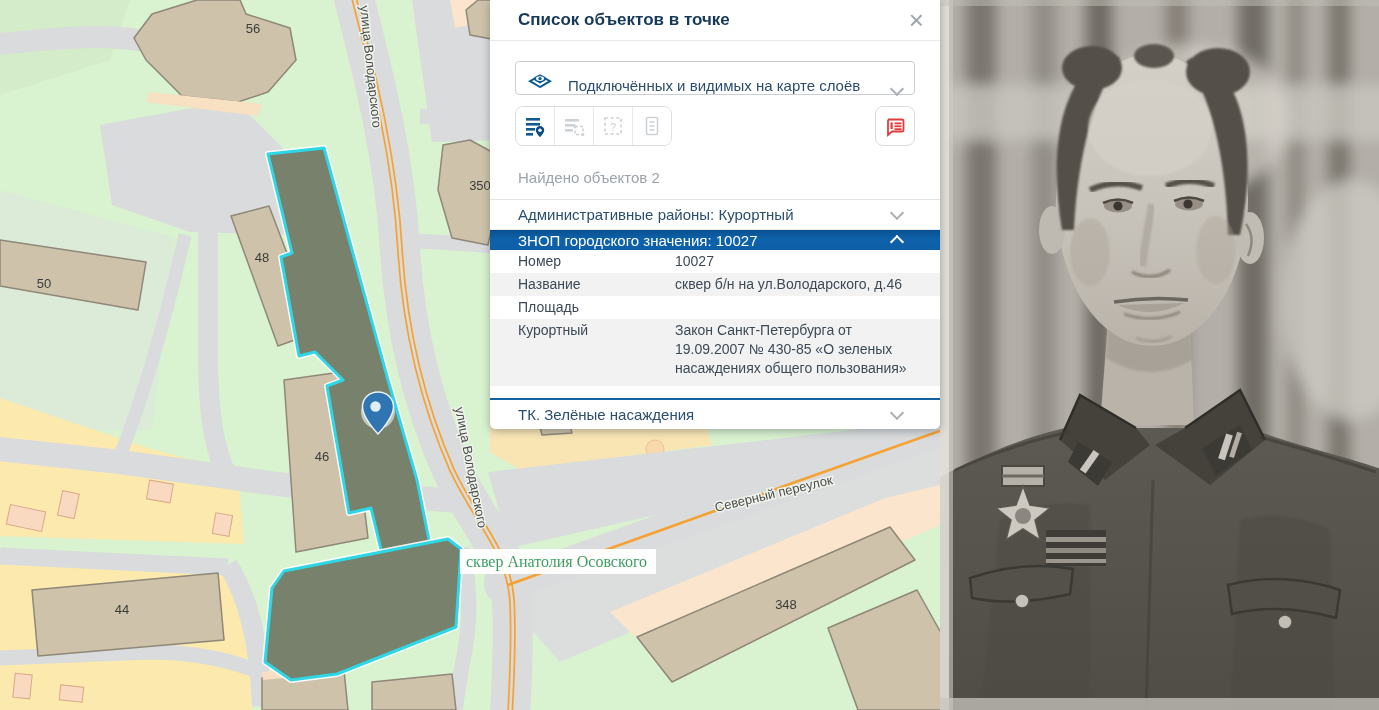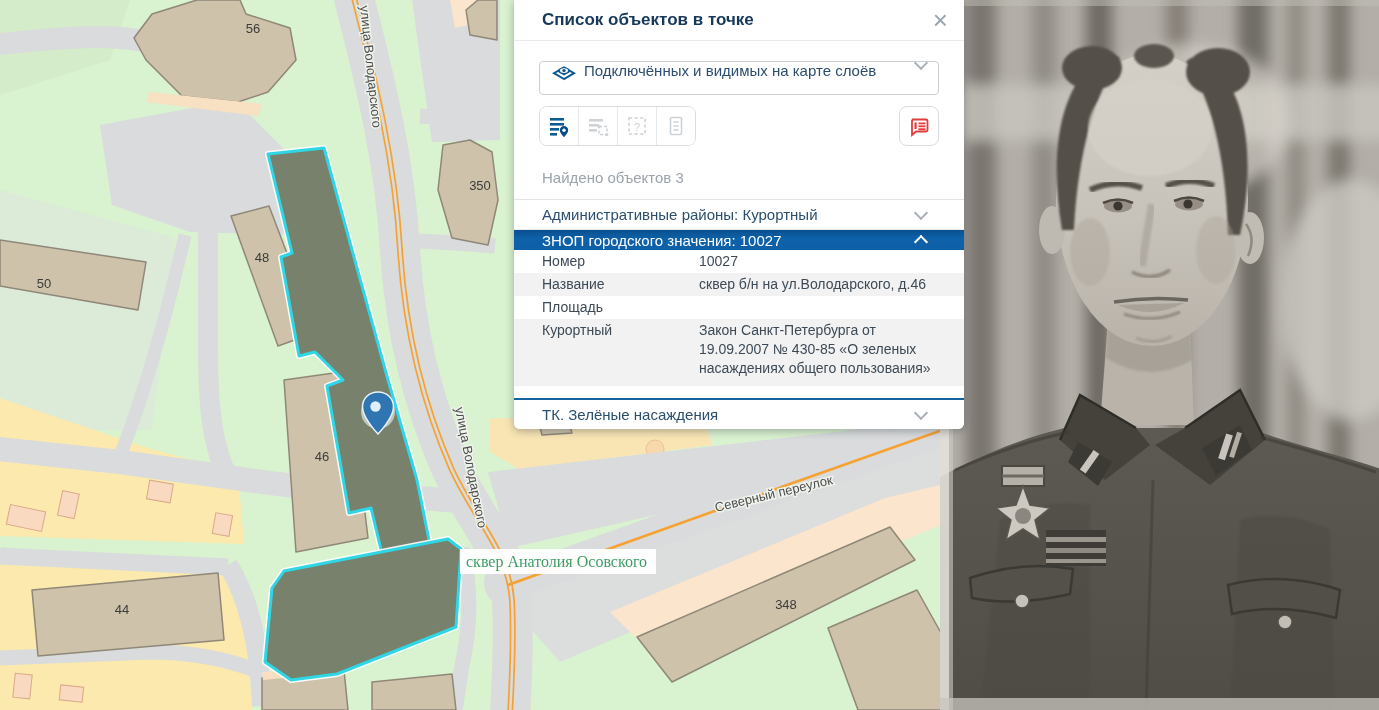--- a/index.html
+++ b/index.html
@@ -7,30 +7,30 @@
   #screen{position:relative;width:1379px;height:710px;overflow:hidden;background:#d9f2cf;}
 
   
   #map{position:absolute;left:0;top:0;width:945px;height:710px;}
   #map svg{display:block;}
 
   
   #photo{position:absolute;left:940px;top:0;width:439px;height:710px;background:#b3afa8;}
 
   
-  .panel{position:absolute;left:514px;top:0;width:450px;background:#fff;
+  .panel{position:absolute;left:490px;top:0;width:450px;background:#fff;
          border-radius:0 0 6px 6px;box-shadow:0 2px 9px rgba(50,60,70,.4);z-index:10;}
   .panel-header{height:40px;display:flex;align-items:center;padding:0 16px 0 28px;
                 border-bottom:1px solid #e8eaec;}
   .panel-title{flex:1;font-size:17px;font-weight:bold;color:#16385a;}
   .close-x{font-size:26px;line-height:22px;color:#9aa5ad;font-weight:300;cursor:default;}
 
   .section-controls{padding:20px 25px 14px 25px;}
   .dropdown{height:32px;border:1px solid #c9ced3;border-radius:4px;display:flex;
-            align-items:flex-start;padding:0 12px;gap:8px;background:#fff;}
+            align-items:flex-end;padding:0 12px;gap:16px;background:#fff;}
   .dropdown-label{font-size:15px;color:#2d4d6e;}
   .chev{width:8px;height:8px;border-right:2px solid #a9b0b6;border-bottom:2px solid #a9b0b6;
         transform:rotate(45deg);margin-top:-4px;}
   .chev.up{transform:rotate(-135deg);margin-top:4px;}
   .chev.white{border-color:#fff;}
   .dropdown .chev{margin-left:auto;}
 
   .toolbar{display:flex;margin-top:11px;align-items:center;}
   .btn-group{display:flex;border:1px solid #d9dde0;border-radius:8px;overflow:hidden;background:#fff;}
   .tb-btn{width:38px;height:38px;display:flex;align-items:center;justify-content:center;
@@ -359,21 +359,21 @@
             <path d="M4,4.5 h14 a1.5,1.5 0 0 1 1.5,1.5 v9 a1.5,1.5 0 0 1 -1.5,1.5 h-10 l-4,3.5 v-14 a1.5,1.5 0 0 1 1.5,-1.5 z" fill="none" stroke="#e23b3b" stroke-width="1.8"></path>
             <rect x="6.5" y="7.5" width="2.2" height="6.5" fill="#e23b3b"></rect>
             <rect x="10.5" y="7.5" width="7" height="1.8" fill="#e23b3b"></rect>
             <rect x="10.5" y="10.4" width="7" height="1.8" fill="#e23b3b"></rect>
             <rect x="10.5" y="13.3" width="7" height="1.8" fill="#e23b3b"></rect>
           </svg>
         </div>
       </div>
     </div>
 
-    <div class="found-row">Найдено объектов 3</div>
+    <div class="found-row">Найдено объектов 2</div>
 
     <div class="acc-row">
       <span>Административные районы: Курортный</span>
       <span class="chev"></span>
     </div>
 
     <div class="acc-row active">
       <span>ЗНОП городского значения: 10027</span>
       <span class="chev up white"></span>
     </div>

